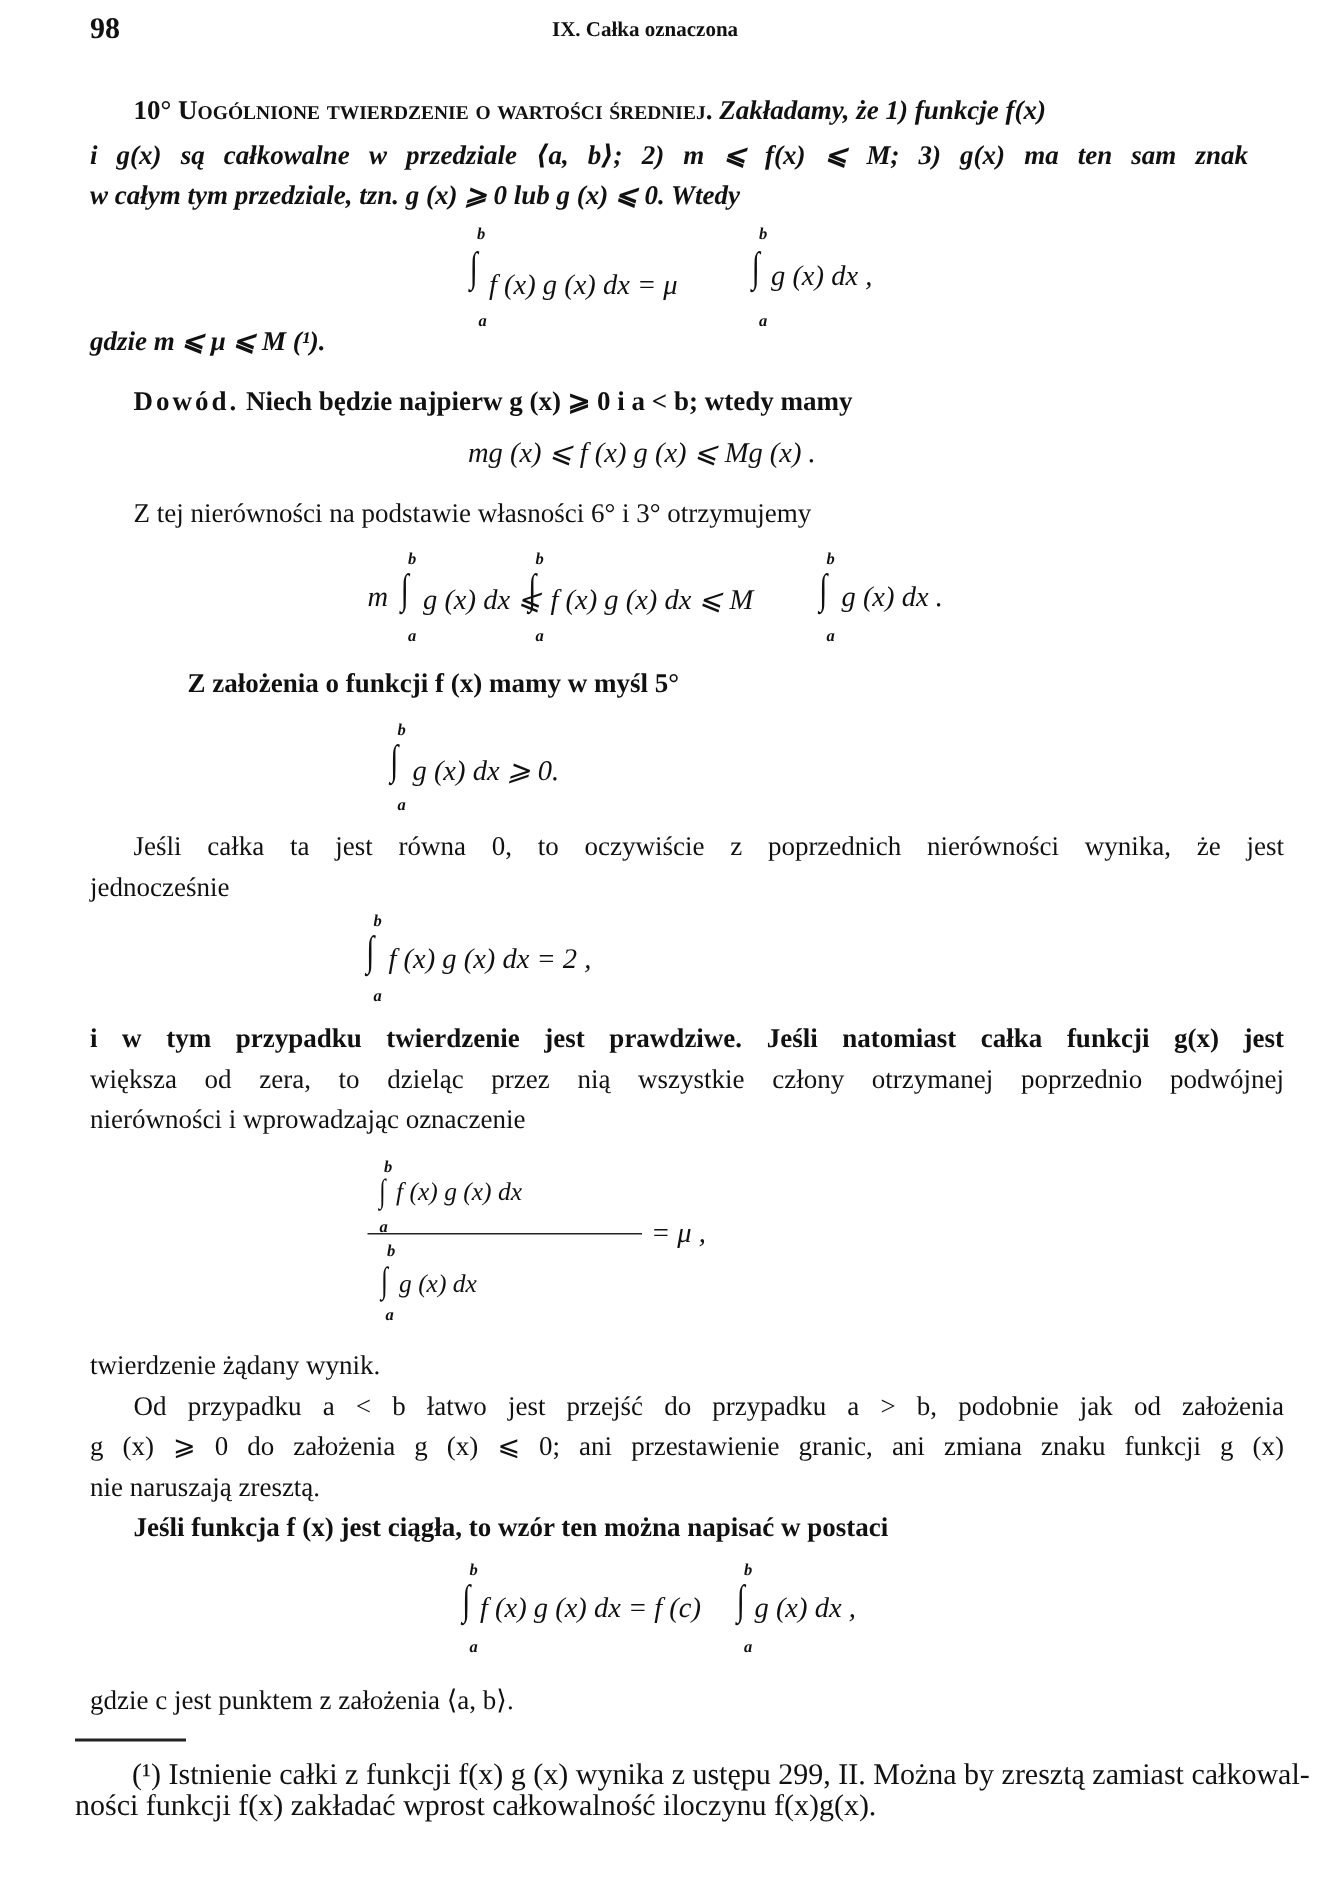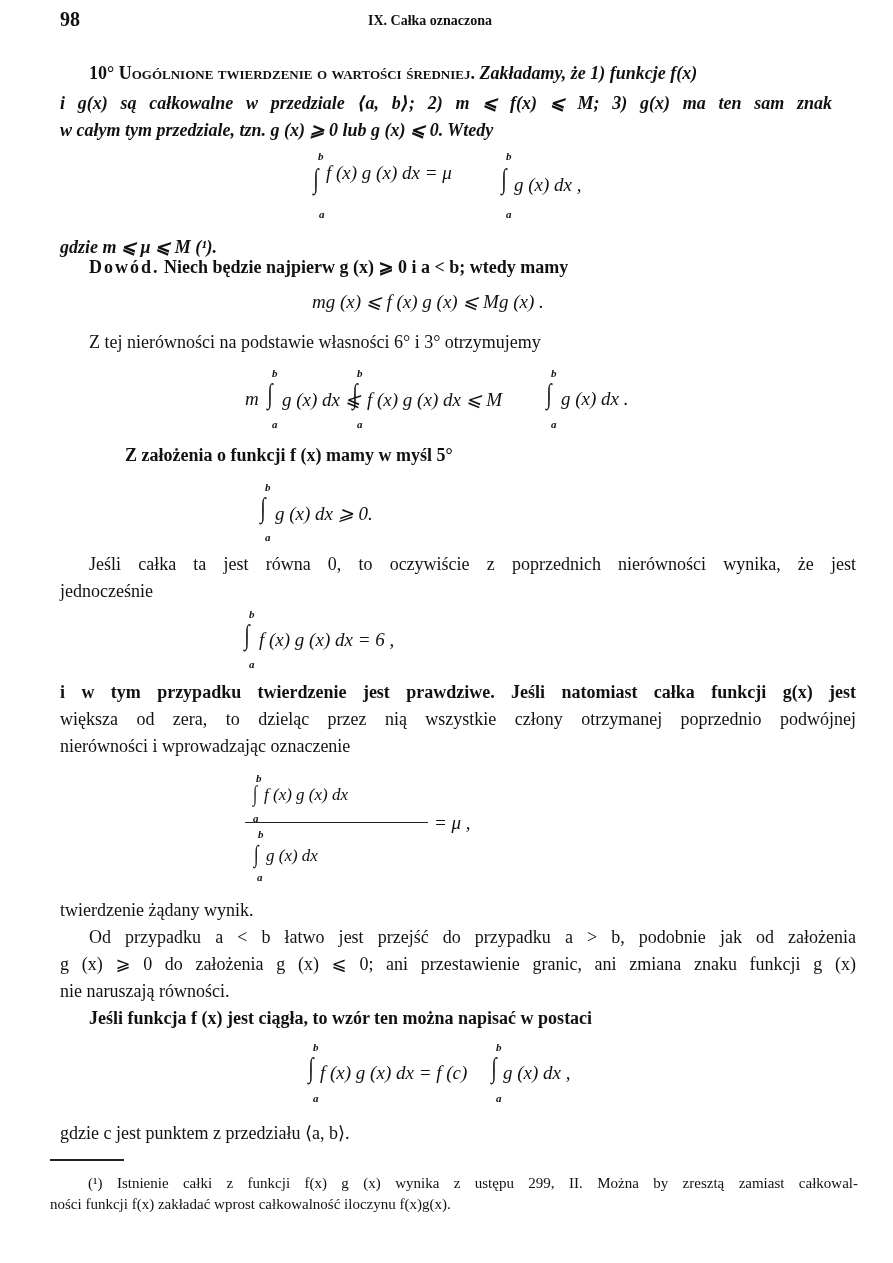--- a/index.html
+++ b/index.html
@@ -8,47 +8,47 @@
   .ln { position:absolute; white-space:nowrap; font-size:18px; line-height:22px; }
   .b { font-weight:bold; }
   .i { font-style:italic; }
   .sc { font-variant:small-caps; }
   .sp { letter-spacing:2px; }
   .eq { position:absolute; font-style:italic; font-size:19px; white-space:nowrap; }
   .int { position:absolute; font-style:italic; }
   .int .s { font-size:28px; line-height:28px; display:inline-block; transform:scaleX(0.7); }
   .lim { position:absolute; font-size:11px; font-weight:bold; font-style:italic; }
   .just { text-align:justify; text-align-last:justify; }
-  .foot { font-size:15px; line-height:19px; }
+  .foot { font-size:20px; line-height:19px; }
   .rule { position:absolute; height:1px; background:#222; }
 </style>
 </head>
 <body>
 
 <div class="ln b" style="left:60px;top:8px;font-size:20px;">98</div>
 <div class="ln b" style="left:368px;top:10px;font-size:14px;">IX. Całka oznaczona</div>
 
 <div class="ln b" style="left:89px;top:62px;">
   <span>10°</span>
   <span class="sc">Uogólnione twierdzenie o wartości średniej.</span>
   <span class="i">Zakładamy, że 1) funkcje f(x)</span>
 </div>
 <div class="ln b i just" style="left:60px;top:92px;width:772px;">i g(x) są całkowalne w przedziale ⟨a, b⟩; 2) m ⩽ f(x) ⩽ M; 3) g(x) ma ten sam znak</div>
 <div class="ln b i" style="left:60px;top:119px;">w całym tym przedziale, tzn. g (x) ⩾ 0 lub g (x) ⩽ 0. Wtedy</div>
 
 <div class="lim" style="left:318px;top:150px;">b</div>
 <div class="lim" style="left:319px;top:208px;">a</div>
 <div class="int" style="left:312px;top:165px;"><span class="s">∫</span></div>
-<div class="eq" style="left:326px;top:162px;">f (x) g (x) dx = μ</div>
+<div class="eq" style="left:326px;top:180px;">f (x) g (x) dx = μ</div>
 <div class="lim" style="left:506px;top:150px;">b</div>
 <div class="lim" style="left:506px;top:208px;">a</div>
 <div class="int" style="left:500px;top:165px;"><span class="s">∫</span></div>
 <div class="eq" style="left:514px;top:174px;">g (x) dx ,</div>
 
-<div class="ln b i" style="left:60px;top:236px;text-align:center;">gdzie m ⩽ μ ⩽ M (¹).</div>
+<div class="ln b i" style="left:60px;top:216px;text-align:center;">gdzie m ⩽ μ ⩽ M (¹).</div>
 
 <div class="ln b" style="left:89px;top:256px;">
   <span class="sp">Dowód.</span>
   <span>Niech będzie najpierw g (x) ⩾ 0 i a &lt; b; wtedy mamy</span>
 </div>
 <div class="eq" style="left:312px;top:290px;">mg (x) ⩽ f (x) g (x) ⩽ Mg (x) .</div>
 <div class="ln" style="left:89px;top:331px;">Z tej nierówności na podstawie własności 6° i 3° otrzymujemy</div>
 
 <div class="lim" style="left:272px;top:367px;">b</div>
 <div class="lim" style="left:272px;top:418px;">a</div>
@@ -70,49 +70,49 @@
 <div class="lim" style="left:265px;top:531px;">a</div>
 <div class="int" style="left:259px;top:494px;"><span class="s">∫</span></div>
 <div class="eq" style="left:275px;top:502px;">g (x) dx ⩾ 0.</div>
 
 <div class="ln just" style="left:89px;top:553px;width:767px;">Jeśli całka ta jest równa 0, to oczywiście z poprzednich nierówności wynika, że jest</div>
 <div class="ln" style="left:60px;top:580px;">jednocześnie</div>
 
 <div class="lim" style="left:249px;top:608px;">b</div>
 <div class="lim" style="left:249px;top:658px;">a</div>
 <div class="int" style="left:243px;top:621px;"><span class="s">∫</span></div>
-<div class="eq" style="left:259px;top:629px;">f (x) g (x) dx = 6 ,</div>
+<div class="eq" style="left:259px;top:629px;">f (x) g (x) dx = 2 ,</div>
 
 <div class="ln b just" style="left:60px;top:681px;width:796px;">i w tym przypadku twierdzenie jest prawdziwe. Jeśli natomiast całka funkcji g(x) jest</div>
 <div class="ln just" style="left:60px;top:708px;width:796px;">większa od zera, to dzieląc przez nią wszystkie człony otrzymanej poprzednio podwójnej</div>
 <div class="ln" style="left:60px;top:735px;">nierówności i wprowadzając oznaczenie</div>
 
 <div class="lim" style="left:256px;top:772px;">b</div>
 <div class="lim" style="left:253px;top:812px;">a</div>
 <div class="int" style="left:252px;top:780px;"><span class="s" style="font-size:22px;">∫</span></div>
 <div class="eq" style="left:264px;top:785px;font-size:17px;text-align:center;">f (x) g (x) dx</div>
 <div class="rule" style="left:245px;top:822px;width:183px;"></div>
 <div class="eq" style="left:434px;top:812px;">= μ ,</div>
 <div class="lim" style="left:258px;top:828px;">b</div>
 <div class="lim" style="left:257px;top:871px;">a</div>
 <div class="int" style="left:253px;top:840px;"><span class="s" style="font-size:24px;">∫</span></div>
 <div class="eq" style="left:266px;top:846px;font-size:17px;">g (x) dx</div>
 
 <div class="ln" style="left:60px;top:899px;">twierdzenie żądany wynik.</div>
 <div class="ln just" style="left:89px;top:926px;width:767px;">Od przypadku a &lt; b łatwo jest przejść do przypadku a &gt; b, podobnie jak od założenia</div>
 <div class="ln just" style="left:60px;top:953px;width:796px;">g (x) ⩾ 0 do założenia g (x) ⩽ 0; ani przestawienie granic, ani zmiana znaku funkcji g (x)</div>
-<div class="ln" style="left:60px;top:980px;">nie naruszają równości.</div>
+<div class="ln" style="left:60px;top:980px;">nie naruszają zresztą.</div>
 <div class="ln" style="left:89px;top:1007px;font-weight:bold;">Jeśli funkcja f (x) jest ciągła, to wzór ten można napisać w postaci</div>
 
 <div class="lim" style="left:313px;top:1041px;">b</div>
 <div class="lim" style="left:313px;top:1092px;">a</div>
 <div class="int" style="left:307px;top:1054px;"><span class="s">∫</span></div>
 <div class="eq" style="left:320px;top:1062px;">f (x) g (x) dx = f (c)</div>
 <div class="lim" style="left:496px;top:1041px;">b</div>
 <div class="lim" style="left:496px;top:1092px;">a</div>
 <div class="int" style="left:490px;top:1054px;"><span class="s">∫</span></div>
 <div class="eq" style="left:503px;top:1062px;">g (x) dx ,</div>
 
-<div class="ln" style="left:60px;top:1122px;">gdzie c jest punktem z przedziału ⟨a, b⟩.</div>
+<div class="ln" style="left:60px;top:1122px;">gdzie c jest punktem z założenia ⟨a, b⟩.</div>
 
 <div class="rule" style="left:50px;top:1159px;width:74px;height:2px;"></div>
 <div class="ln foot just" style="left:88px;top:1174px;width:770px;">(¹) Istnienie całki z funkcji f(x) g (x) wynika z ustępu 299, II. Można by zresztą zamiast całkowal-</div>
 <div class="ln foot" style="left:50px;top:1195px;">ności funkcji f(x) zakładać wprost całkowalność iloczynu f(x)g(x).</div>
 
 </body></html>

